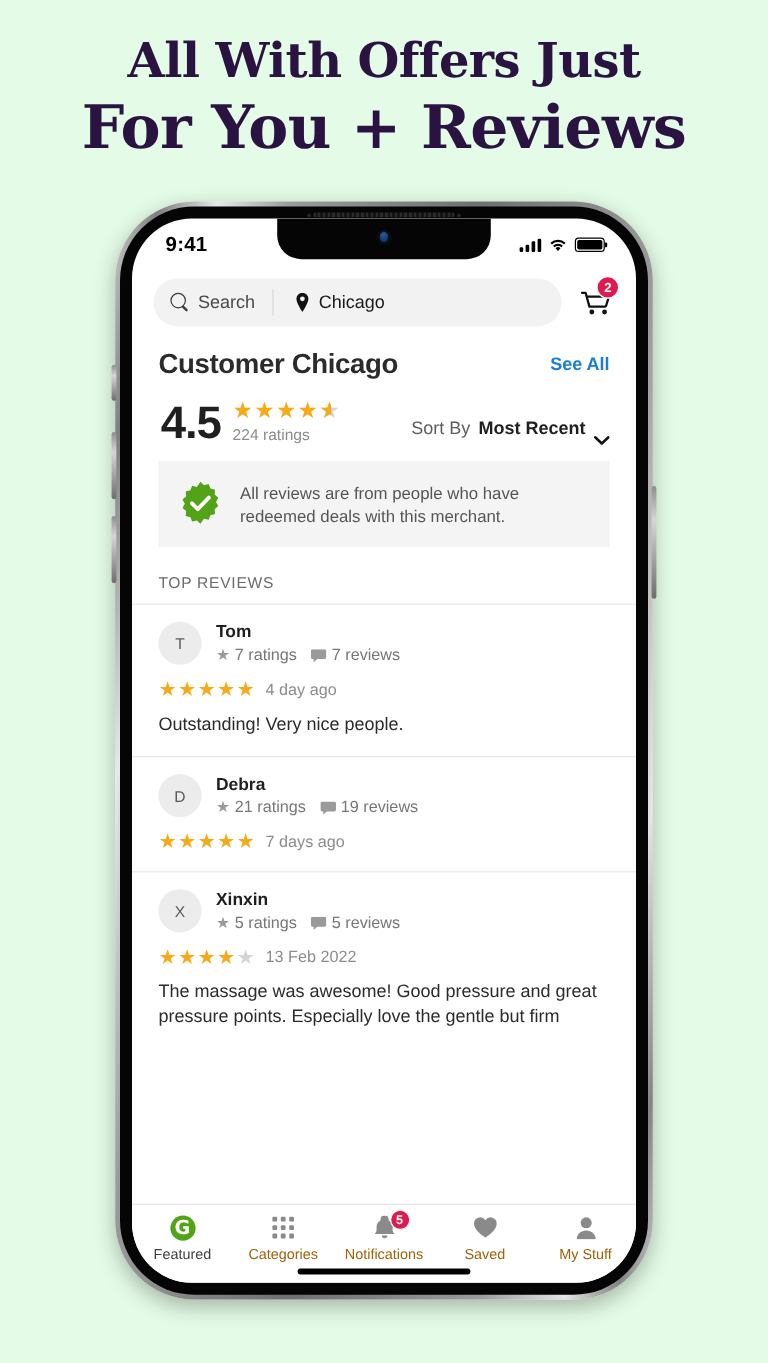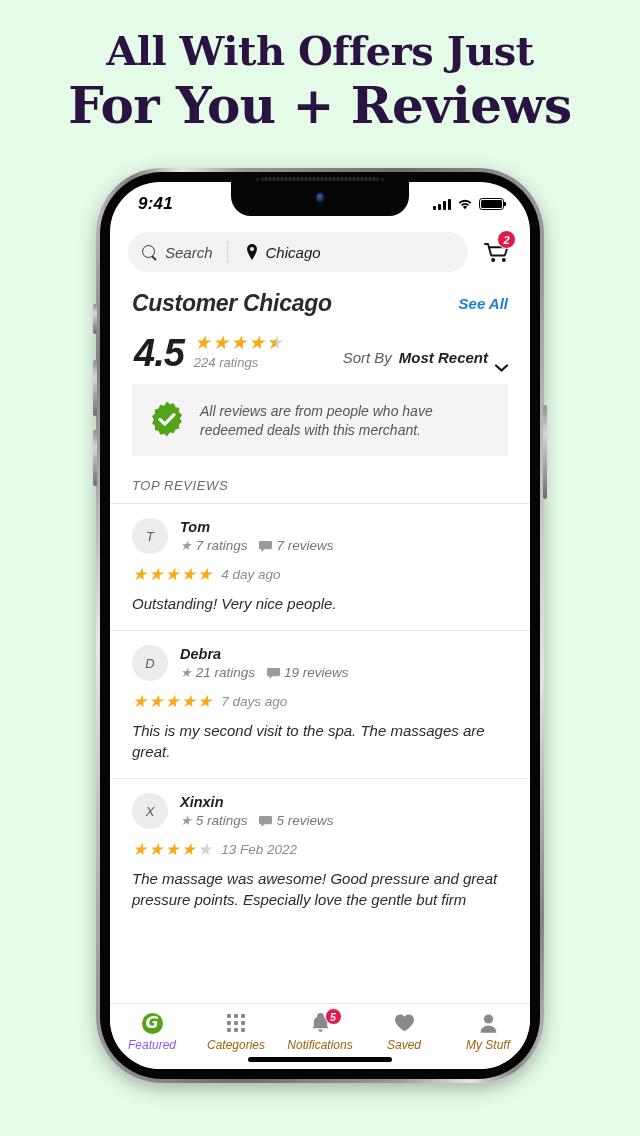--- a/index.html
+++ b/index.html
@@ -21,21 +21,21 @@
     font-weight:700;
     letter-spacing:-0.5px;
   }
   .headline .l1 { font-size:40px; line-height:50px; }
   .headline .l2 { font-size:50px; line-height:60px; }
 
   
   .phone-wrap {
     position:absolute;
     left:96px; top:168px;
-    width:448px; height:915px;font-style:italic;
+    width:448px; height:915px;
   }
   .phone-outer {
     position:absolute; inset:0;
     border-radius:66px;
     background:linear-gradient(100deg,#cfcfcf 0%,#7e7e7e 6%,#e8e8e8 14%,#9a9a9a 24%,#6f6f6f 50%,#9a9a9a 76%,#e4e4e4 88%,#838383 95%,#c9c9c9 100%);
     box-shadow:0 6px 18px rgba(0,0,0,.28);
   }
   .phone-band {
     position:absolute; left:4px; top:4px; right:4px; bottom:4px;
     border-radius:62px;
@@ -124,21 +124,21 @@
   .searchrow {
     display:flex; align-items:center;
     padding:6px 14px 12px 18px;
     gap:10px;
   }
   .searchbar {
     flex:1; height:40px;
     background:#f2f2f2; border-radius:20px;
     display:flex; align-items:center;
   }
-  .sb-seg { display:flex; align-items:center; gap:8px; padding:0 14px; }
+  .sb-seg { display:flex; gap:8px; padding:0 14px; }
   .sb-seg.loc { padding-left:18px; }
   .sb-div { width:1px; height:22px; background:#d8d8d8; }
   .sb-ph { font-size:15px; color:#4a4a4a; }
   .sb-ph.val { color:#1a1a1a; }
   .mag { width:15px; height:15px; position:relative; flex:none; }
   .mag::before {
     content:""; position:absolute; left:0; top:0;
     width:11px; height:11px; border:1.8px solid #3a3a3a; border-radius:50%;
   }
   .mag::after {
@@ -231,21 +231,21 @@
   .tabbar {
     position:absolute; left:0; right:0; bottom:0;
     height:66px; background:#fff;
     border-top:1px solid #e3e3e3;
     display:flex; align-items:flex-start; padding-top:8px;
     z-index:8;
   }
   .tab { flex:1; display:flex; flex-direction:column; align-items:center; gap:4px; position:relative; }
   .tab .ic { height:22px; display:flex; align-items:center; justify-content:center; position:relative; }
   .tab .tl { font-size:12px; color:#a16207; }
-  .tab.active .tl { color:#8b5cf6; font-weight:400; }
+  .tab.active .tl { color:#404040; font-weight:400; }
   .g-logo {
     width:21px; height:21px; border-radius:50%;
     background:#53a318; color:#fff;
     font-size:16px; font-weight:700; font-family:"DejaVu Sans", sans-serif;
     display:flex; align-items:center; justify-content:center;
     line-height:1;
   }
   .grid-ic { display:grid; grid-template-columns:repeat(3,4px); gap:3px; }
   .grid-ic i { width:4px; height:4px; background:#8a8a8a; border-radius:1px; display:block; }
   .bell { width:17px; height:20px; }
@@ -429,21 +429,20 @@
             <div class="rv-stars">
               <span class="stars">
                 <span class="">★</span>
                 <span class="">★</span>
                 <span class="">★</span>
                 <span class="">★</span>
                 <span class="">★</span>
               </span>
               <span class="rv-date">7 days ago</span>
             </div>
-            <div class="rv-text">This is my second visit to the spa. The massages are great.</div>
           </div>
           <div class="rule"></div>
           <div class="review">
             <div class="rv-head">
               <div class="avatar">X</div>
               <div>
                 <div class="rv-name">Xinxin</div>
                 <div class="rv-meta">
                   <span class="chip"><span class="mini-star">★</span>5 ratings</span>
                   <span class="chip"><span class="bubble"><svg viewBox="0 0 13 11" width="13" height="11">

